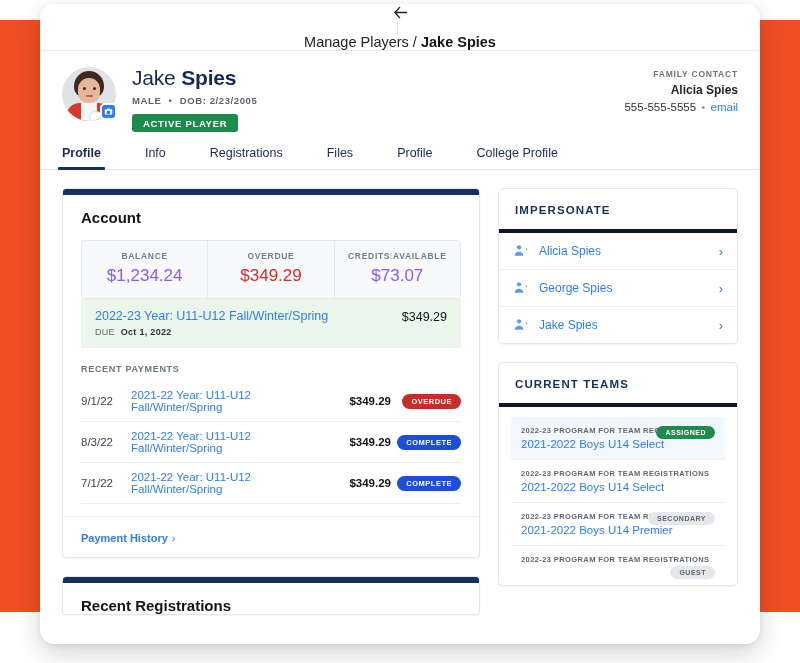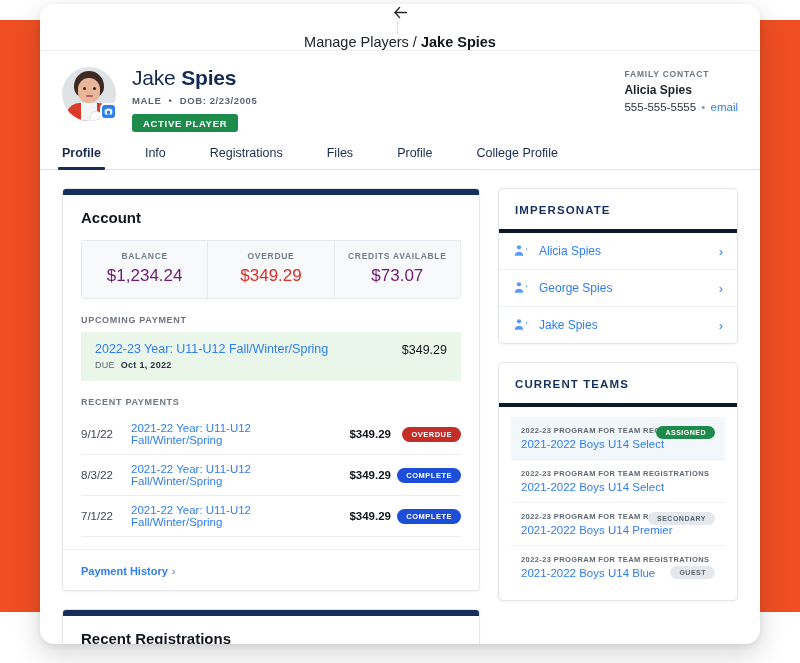--- a/index.html
+++ b/index.html
@@ -64,21 +64,21 @@
   .pname .first { font-weight:400; }
   .pname .last  { font-weight:700; }
   .pmeta { margin-top:5px; font-size:9.5px; letter-spacing:0.6px; color:#5a6471; font-weight:600; }
   .pmeta .dot { margin:0 4px; }
   .status-pill {
     display:inline-block; margin-top:8px; padding:3.5px 11px; border-radius:3px;
     background:#1e8a4b; color:#fff; font-size:9.5px; font-weight:700; letter-spacing:0.7px;
     cursor:pointer;
   }
 
-  .famblock { position:absolute; right:22px; top:18px; }
+  .famblock { position:absolute; right:22px; top:18px; text-align:right; }
   .fam-label { font-size:8.5px; letter-spacing:0.8px; color:#6b7682; font-weight:600; }
   .fam-name  { font-size:12px; font-weight:700; color:#1d232b; margin-top:4px; }
   .fam-line  { font-size:11.5px; color:#2b3440; margin-top:4px; }
   .fam-line .sep { color:#8b949e; margin:0 2px; }
   .fam-line a { color:#2f7ef0; text-decoration:none; cursor:pointer; }
 
   
   .tabs { display:flex; align-items:flex-end; padding:0 22px; margin-top:14px;
           border-bottom:1px solid #dfe3e8; position:relative; }
   .tab { font-size:12.5px; color:#1a2a52; padding:0 0 9px 0; margin-right:44px;
@@ -96,21 +96,21 @@
           box-shadow:0 1px 2px rgba(16,24,40,0.05); overflow:hidden; }
   .card .topbar { height:6px; background:#16305e; }
   .card-title { font-size:15px; font-weight:700; color:#10161d; padding:14px 18px 0 18px; }
 
   
   .stats { display:flex; margin:14px 18px 0 18px; border:1px solid #e6eaee; border-radius:3px;
            background:#f7f9fb; }
   .stat { flex:1; text-align:center; padding:10px 4px 12px 4px; }
   .stat + .stat { border-left:1px solid #e6eaee; }
   .stat-label { font-size:8.5px; letter-spacing:0.7px; color:#737d88; font-weight:600; }
-  .stat-value { font-size:17px; color:#701a75; margin-top:5px; }
+  .stat-value { font-size:17px; color:#8b5cf6; margin-top:5px; }
   .stat-value.red { color:#d63027; }
 
   .sec-label { font-size:9px; letter-spacing:0.7px; color:#6b7682; font-weight:600;
                margin:16px 18px 7px 18px; }
 
   .upcoming { margin:0 18px; background:#eaf6ea; padding:10px 14px 11px 14px;
               display:flex; align-items:flex-start; justify-content:space-between; }
   .up-title { font-size:12.5px; color:#2f7ef0; cursor:pointer; }
   .up-due { margin-top:4px; font-size:9px; color:#5e6873; letter-spacing:0.3px; }
   .up-due .dlab { font-weight:400; }
@@ -249,21 +249,20 @@
             <div class="stat">
               <div class="stat-label">OVERDUE</div>
               <div class="stat-value red">$349.29</div>
             </div>
             <div class="stat">
               <div class="stat-label">CREDITS AVAILABLE</div>
               <div class="stat-value">$73.07</div>
             </div>
           </div>
 
-          <div class="sec-label">UPCOMING PAYMENT</div>
 
           <div class="upcoming">
             <div>
               <div class="up-title">2022-23 Year: U11-U12 Fall/Winter/Spring</div>
               <div class="up-due">
                 <span class="dlab">DUE</span>
                 <span class="dval">Oct 1, 2022</span>
               </div>
             </div>
             <div class="up-amt">$349.29</div>
@@ -367,21 +366,20 @@
             </div>
 
             <div class="team-row">
               <div class="team-prog">2022-23 PROGRAM FOR TEAM REGISTRATIONS</div>
               <div class="team-name">2021-2022 Boys U14 Premier</div>
               <span class="team-badge secondary">SECONDARY</span>
             </div>
 
             <div class="team-row">
               <div class="team-prog">2022-23 PROGRAM FOR TEAM REGISTRATIONS</div>
-              <div class="team-name">2021-2022 Boys U14 Blue</div>
               <span class="team-badge guest">GUEST</span>
             </div>
 
           </div>
         </div>
 
       </div>
     </div>
   </div>
 </div>

